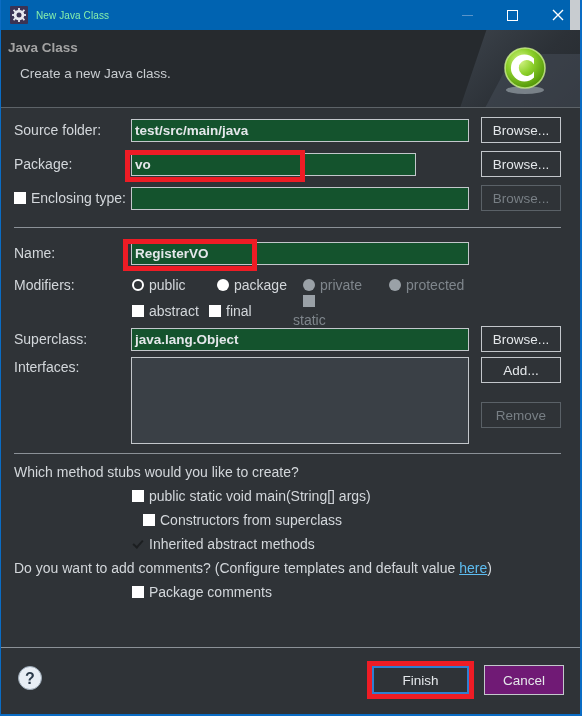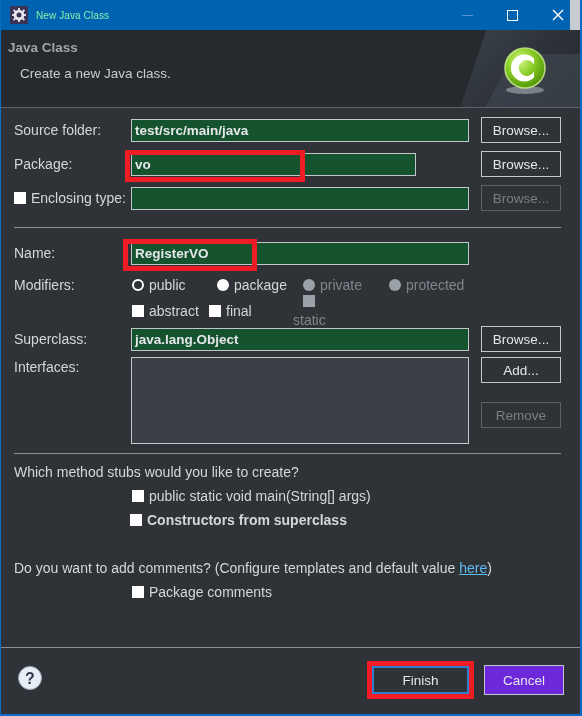--- a/index.html
+++ b/index.html
@@ -263,21 +263,21 @@
     outline-offset: -3px;
     background: #2f3337;
   }
   #finish-button .inner {
     border: 1px dotted #9aa1a7;
     width: 100%; height: 100%;
     display: flex; align-items: center; justify-content: center;
   }
   #cancel-button {
     border: 1px solid #c3c7cb;
-    background: #6d28d9;
+    background: #701a75;
   }
 </style>
 </head>
 <body>
 
 <div id="dialog">
 
   <div class="titlebar">
     <div class="title-icon">
       <svg class="gear" viewBox="0 0 14 14">
@@ -423,23 +423,27 @@
     </div>
 
     <div class="sep" style="left:13px; top:344px; width:547px;"></div>
 
     <div style="position:absolute;left:13px;top:355px;" class="lbl">Which method stubs would you like to create?</div>
 
     <div class="optrow" style="position:absolute;left:131px;top:379px;">
       <span class="cb"></span>
       <span class="lbl">public static void main(String[] args)</span>
     </div>
-    <div class="optrow" style="position:absolute;left:129px;top:403px;font-weight:bold;">
+    <div class="optrow" style="position:absolute;left:142px;top:403px;">
       <span class="cb"></span>
       <span class="lbl">Constructors from superclass</span>
+    </div>
+    <div class="optrow" style="position:absolute;left:131px;top:427px;">
+      <span class="cb checked"></span>
+      <span class="lbl">Inherited abstract methods</span>
     </div>
 
     <div class="lbl" style="position:absolute;left:13px;top:451px;">
       <span>Do you want to add comments? (Configure templates and default value </span><span class="link">here</span><span>)</span>
     </div>
 
     <div class="optrow" style="position:absolute;left:131px;top:475px;">
       <span class="cb"></span>
       <span class="lbl">Package comments</span>
     </div>

